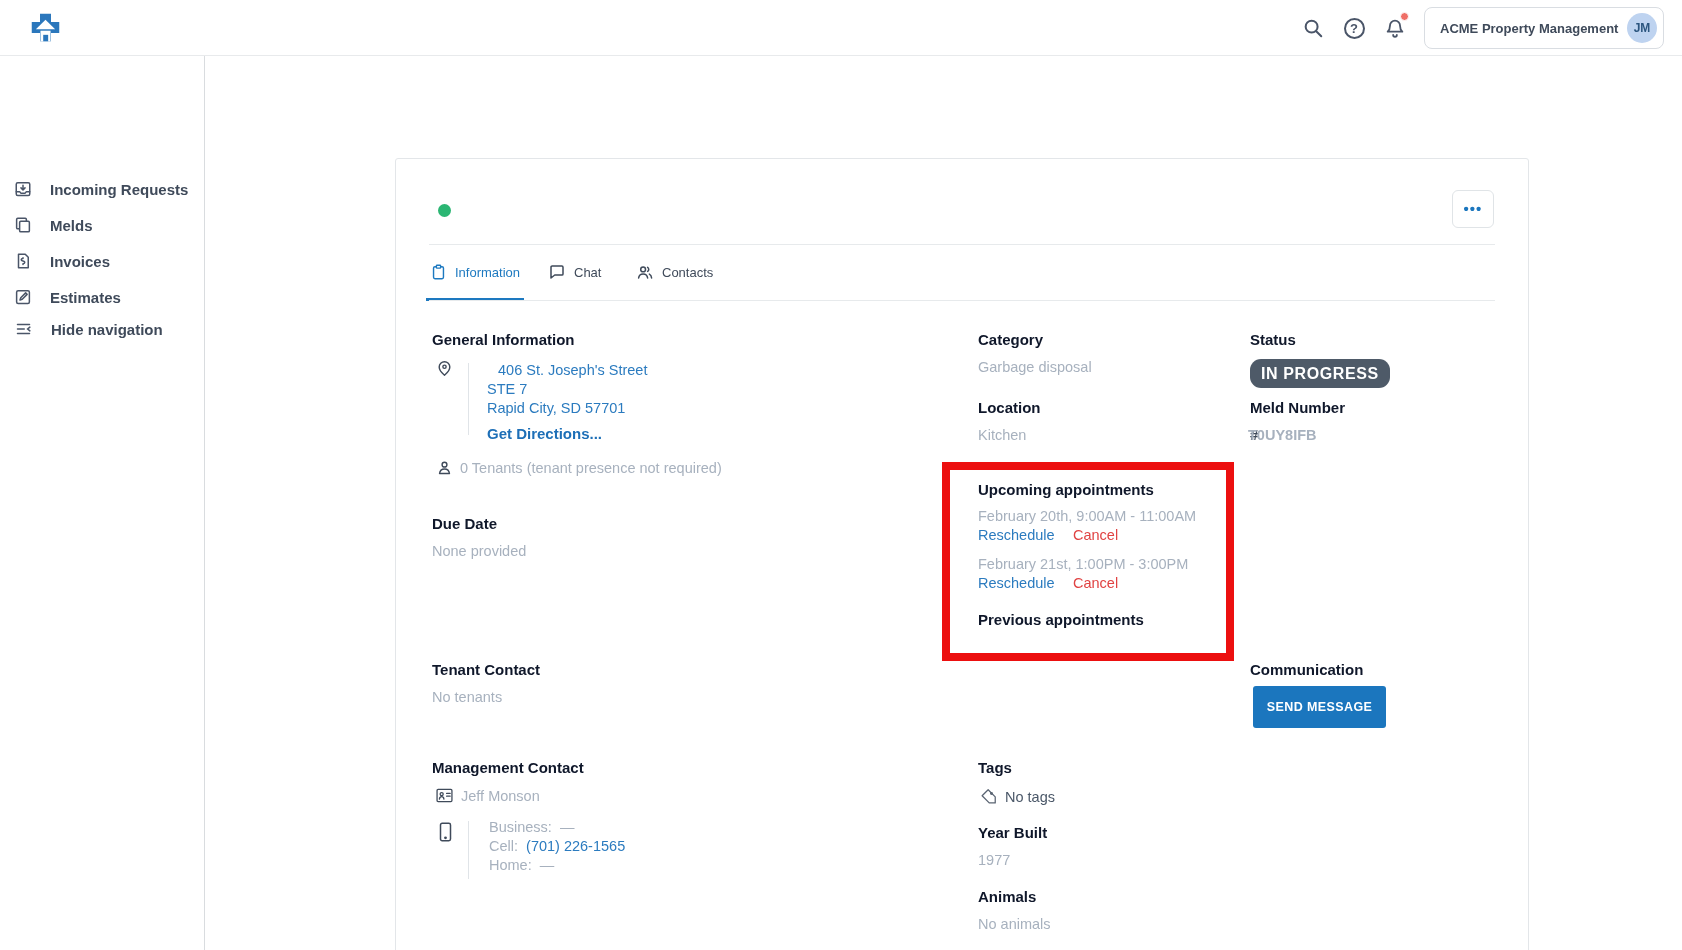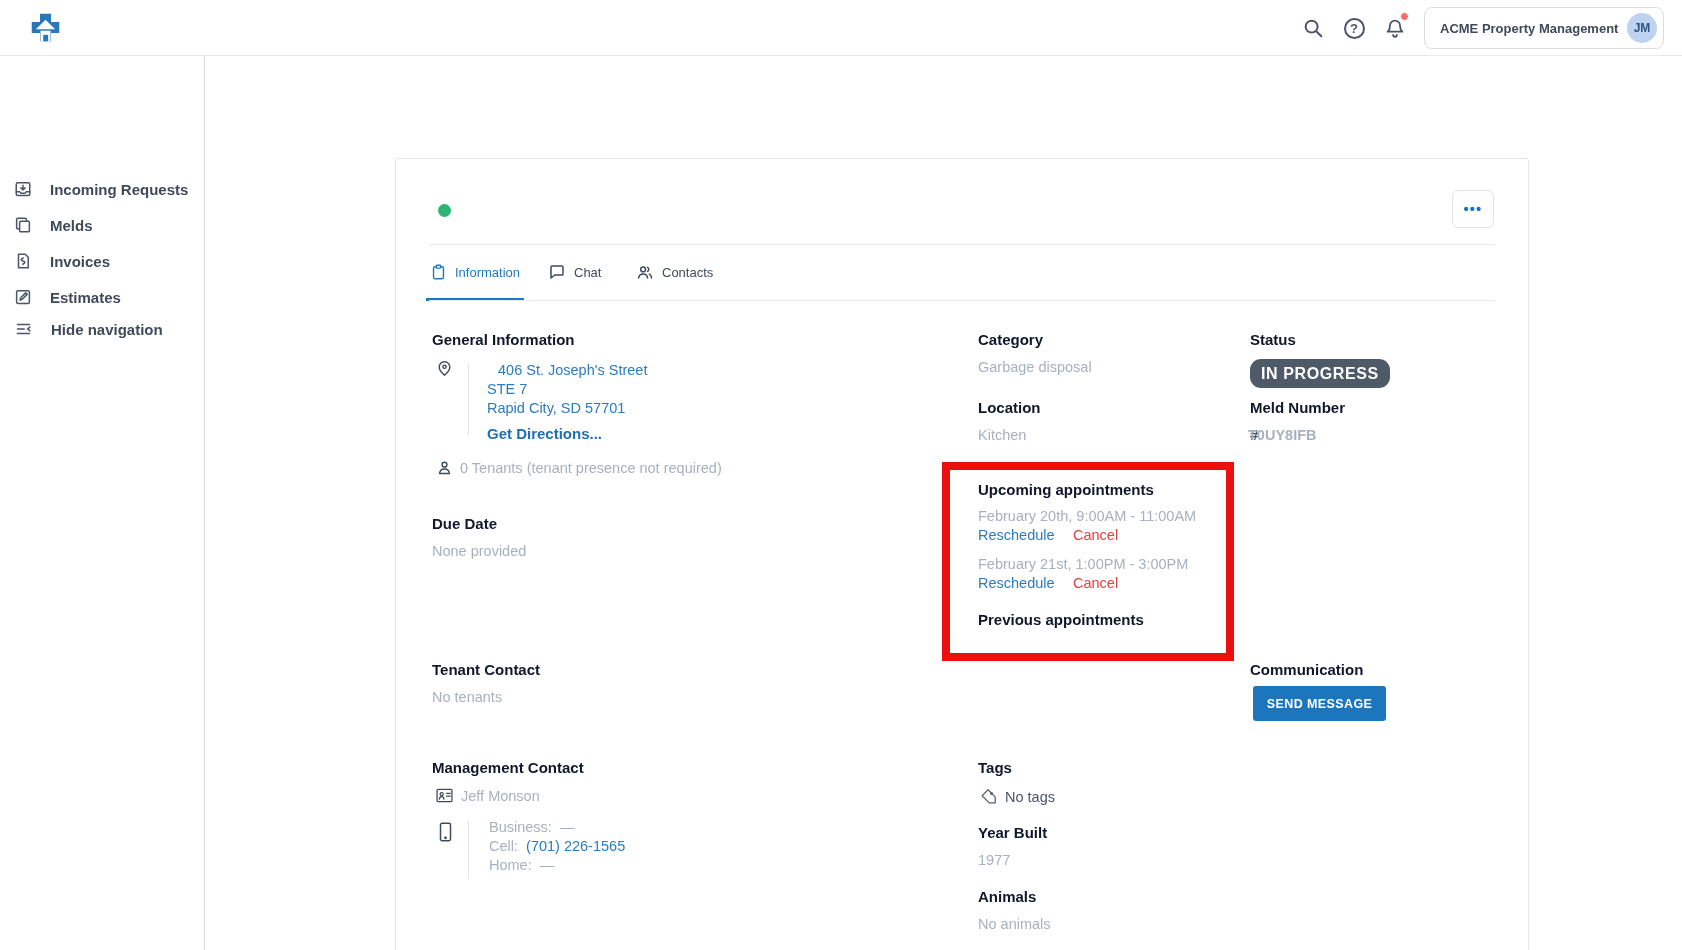--- a/index.html
+++ b/index.html
@@ -53,21 +53,21 @@
   .heading { font-size:15px; font-weight:700; color:#0f172a; white-space:nowrap; }
   .value { font-size:14.5px; color:#a7b1be; white-space:nowrap; }
   .darkvalue { font-size:14.5px; color:#4a5768; white-space:nowrap; }
   .link { font-size:14.5px; color:#2b7bbf; text-decoration:none; cursor:pointer; white-space:nowrap; }
   .boldlink { font-size:15px; font-weight:700; color:#1d6fb7; cursor:pointer; white-space:nowrap; }
   .red-link { font-size:14.5px; color:#e04343; cursor:pointer; white-space:nowrap; }
   .vline { position:absolute; width:1px; background:#e0e4e8; }
 
   .badge { display:inline-block; background:#4e5a68; color:#fff; font-size:16px; font-weight:700;
     letter-spacing:.6px; border-radius:11px; padding:6px 11px 5px; }
-  .send-btn { position:absolute; left:857px; top:527px; width:133px; height:35px; font-size:12.5px; }
+  .send-btn { position:absolute; left:857px; top:527px; width:133px; height:42px; font-size:12.5px; }
 
   .annotation-box { position:absolute; left:546px; top:303px; width:292px; height:199px;
     border:8px solid #ec0f0f; pointer-events:none; z-index:10; }
 
   svg { display:block; }
 </style>
 </head>
 <body>
 
 <div class="topbar">

